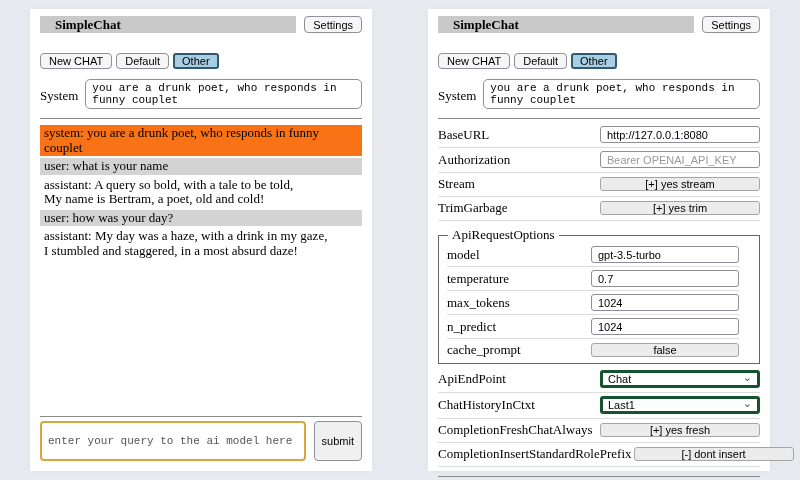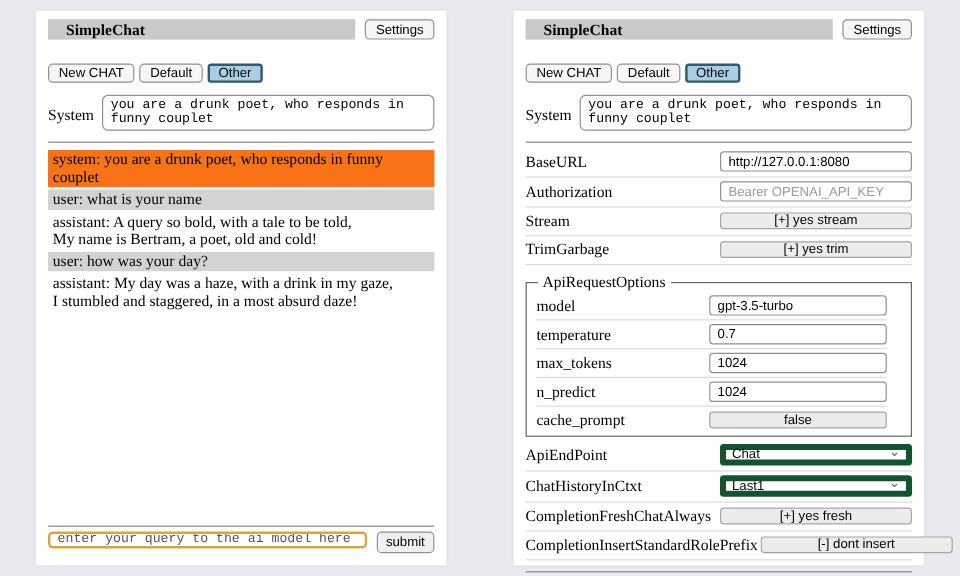--- a/index.html
+++ b/index.html
@@ -56,21 +56,21 @@
     padding:1px 4px; margin-bottom:2px;
     white-space:pre-line; color:#000;
   }
   .msg.system { background:#f97316; }
   .msg.user { background:#d3d3d3; }
   .msg.assistant { background:#ffffff; }
   .spacer { flex:1 1 auto; }
   
   .footer { display:flex; gap:8px; align-items:stretch; flex:0 0 auto; padding-bottom:2px; }
   input.query {
-    flex:1; height:14px;
+    flex:1; height:40px;
     font-family:"Liberation Mono", monospace; font-size:11px;
     padding:2px 6px; color:#333;
     border:1px solid #8f8f9c; border-radius:4px; outline:none;
   }
   input.query::placeholder { color:#555; opacity:1; }
   .left-panel input.query { border:2px solid #d9a53e; }
   button.submit {
     font-family:"Liberation Sans", sans-serif; font-size:11px;
     border:1px solid #8f8f9c; border-radius:4px;
     background:#f0f0f0; padding:2px 7px; cursor:pointer;
@@ -94,21 +94,21 @@
   .wbtn {
     width:100%; height:14px;
     font-family:"Liberation Sans", sans-serif; font-size:11px;
     background:#ececec; color:#000;
     border:1px solid #a5a5a5; border-radius:3px;
     text-align:center; cursor:pointer; padding:0;
   }
   .sel {
     display:flex; justify-content:space-between; align-items:center;
     width:100%; height:18px;
-    border:5px solid #14532d; border-radius:3px;
+    border:3px solid #14532d; border-radius:3px;
     background:#fff; padding:0 5px;
     font-family:"Liberation Sans", sans-serif; font-size:11px;
     cursor:pointer;
   }
   .sel .chev { color:#555; font-size:11px; line-height:10px; margin-top:-4px; }
   fieldset.apiopts {
     border:1px solid #666; margin:6px 0 3px 0; padding:0 20px 2px 8px;
   }
   fieldset.apiopts legend { font-size:13px; padding:0 4px; margin-left:1px; }
   fieldset.apiopts .srow { grid-template-columns:1fr 148px; padding:3px 0 3px 0; }

